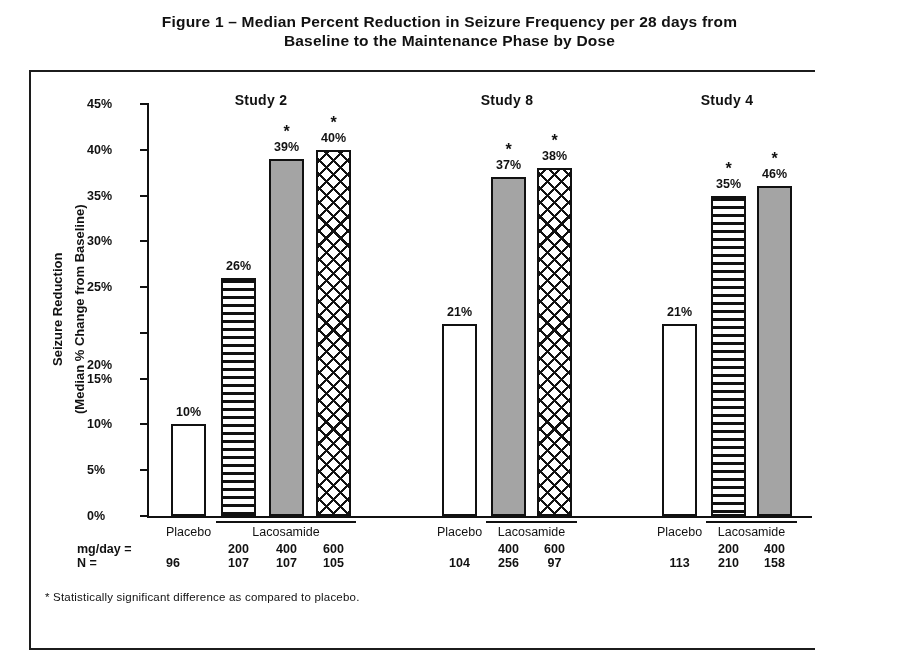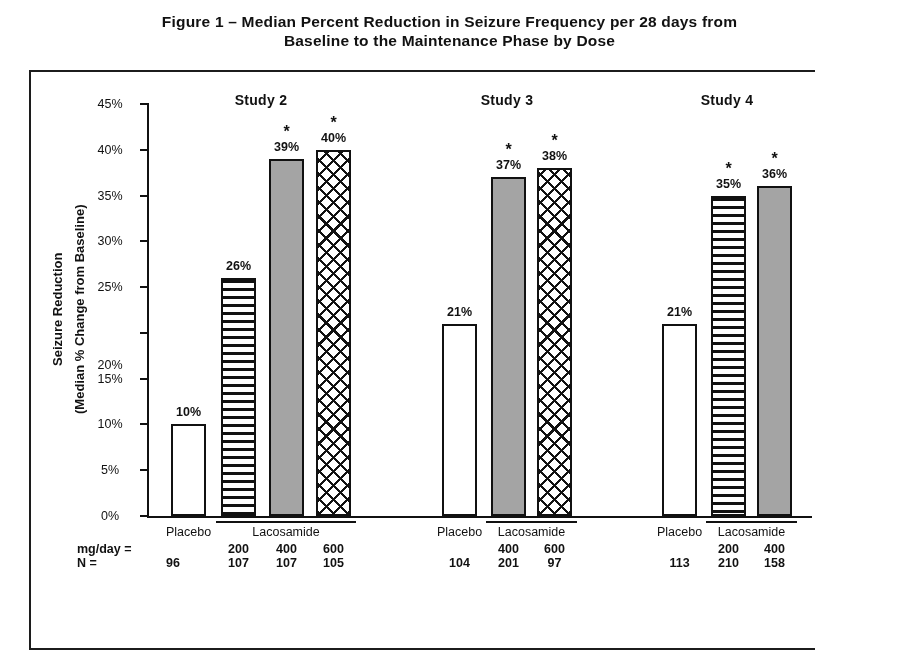--- a/index.html
+++ b/index.html
@@ -13,21 +13,21 @@
   }
   .figure-box{
     position:absolute;left:29px;top:70px;width:854px;height:576px;
     border:2px solid #1c1c1c;background:#fff;
   }
   
   #chart-layer{position:absolute;left:0;top:0;width:100%;height:100%;}
   .yaxis-line{position:absolute;left:116px;top:31px;width:2px;height:415px;background:#111;}
   .xaxis-line{position:absolute;left:118px;top:444px;width:663px;height:2px;background:#111;}
   .ytick{position:absolute;left:109px;width:9px;height:2px;background:#111;}
-  .ytick-label{position:absolute;left:56px;width:46px;text-align:center;font-size:12.5px;font-weight:400;height:14px;line-height:14px;}
+  .ytick-label{position:absolute;left:56px;width:46px;text-align:left;font-size:12.5px;font-weight:700;height:14px;line-height:14px;}
   .ylab{position:absolute;top:30px;height:414px;width:20px;display:flex;align-items:center;justify-content:center;
         writing-mode:vertical-rl;transform:rotate(180deg);font-size:13px;font-weight:700;white-space:nowrap;}
   .study-title{position:absolute;top:20px;transform:translateX(-50%);font-size:14px;font-weight:600;letter-spacing:.3px;white-space:nowrap;}
   .bar{position:absolute;width:35px;border:2px solid #111;box-sizing:border-box;}
   .p-white{background:#ffffff;}
   .p-gray{background:#a4a4a4;}
   .p-hstripes{background:repeating-linear-gradient(180deg,#111 0px,#111 2.6px,#fff 2.6px,#fff 8px);}
   .p-crosshatch{background-color:#fff;
     background-image:repeating-linear-gradient(45deg,#111 0,#111 2.2px,transparent 2.2px,transparent 10px),
                      repeating-linear-gradient(-45deg,#111 0,#111 2.2px,transparent 2.2px,transparent 10px);}
@@ -49,20 +49,21 @@
   </div>
 
   <div class="figure-box">
     <div id="chart-layer">
       <div class="ylab" style="left:16px">Seizure Reduction</div>
       <div class="ylab" style="left:38px">(Median % Change from Baseline)</div>
       <div class="yaxis-line"></div>
       <div class="xaxis-line"></div>
       <div class="row-label" style="top:470px">mg/day =</div>
       <div class="row-label" style="top:484px">N =</div>
+      <div class="footnote">* Statistically significant difference as compared to placebo.</div>
 
     <div class="ytick" style="top: 31px;"></div>
         <div class="ytick-label" style="top: 25px;">45%</div>
         <div class="ytick" style="top: 76.7778px;"></div>
         <div class="ytick-label" style="top: 70.7778px;">40%</div>
         <div class="ytick" style="top: 122.556px;"></div>
         <div class="ytick-label" style="top: 116.556px;">35%</div>
         <div class="ytick" style="top: 168.333px;"></div>
         <div class="ytick-label" style="top: 162.333px;">30%</div>
         <div class="ytick" style="top: 214.111px;"></div>
@@ -91,48 +92,48 @@
         <div class="num" style="left: 255.5px; top: 470px;">400</div>
         <div class="num" style="left: 255.5px; top: 484px;">107</div>
         <div class="bar p-crosshatch" style="left: 285px; top: 78px; height: 366px;"></div>
         <div class="bar-label" style="left: 302.5px; top: 59px;">40%</div>
         <div class="sig" style="left: 302.5px; top: 42px;">*</div>
         <div class="num" style="left: 302.5px; top: 470px;">600</div>
         <div class="num" style="left: 302.5px; top: 484px;">105</div>
         <div class="arm-label" style="left: 157.5px;">Placebo</div>
         <div class="overline" style="left: 185px; width: 140px;"></div>
         <div class="arm-label" style="left: 255px;">Lacosamide</div>
-        <div class="study-title" style="left: 476px;">Study 3</div>
+        <div class="study-title" style="left: 476px;">Study 8</div>
         <div class="bar p-white" style="left: 411px; top: 252px; height: 192px;"></div>
         <div class="bar-label" style="left: 428.5px; top: 233px;">21%</div>
         <div class="num" style="left: 428.5px; top: 484px;">104</div>
         <div class="bar p-gray" style="left: 460px; top: 105px; height: 339px;"></div>
         <div class="bar-label" style="left: 477.5px; top: 86px;">37%</div>
         <div class="sig" style="left: 477.5px; top: 69px;">*</div>
         <div class="num" style="left: 477.5px; top: 470px;">400</div>
-        <div class="num" style="left: 477.5px; top: 484px;">201</div>
+        <div class="num" style="left: 477.5px; top: 484px;">256</div>
         <div class="bar p-crosshatch" style="left: 506px; top: 96px; height: 348px;"></div>
         <div class="bar-label" style="left: 523.5px; top: 77px;">38%</div>
         <div class="sig" style="left: 523.5px; top: 60px;">*</div>
         <div class="num" style="left: 523.5px; top: 470px;">600</div>
         <div class="num" style="left: 523.5px; top: 484px;">97</div>
         <div class="arm-label" style="left: 428.5px;">Placebo</div>
         <div class="overline" style="left: 455px; width: 91px;"></div>
         <div class="arm-label" style="left: 500.5px;">Lacosamide</div>
         <div class="study-title" style="left: 696px;">Study 4</div>
         <div class="bar p-white" style="left: 631px; top: 252px; height: 192px;"></div>
         <div class="bar-label" style="left: 648.5px; top: 233px;">21%</div>
         <div class="num" style="left: 648.5px; top: 484px;">113</div>
         <div class="bar p-hstripes" style="left: 680px; top: 124px; height: 320px;"></div>
         <div class="bar-label" style="left: 697.5px; top: 105px;">35%</div>
         <div class="sig" style="left: 697.5px; top: 88px;">*</div>
         <div class="num" style="left: 697.5px; top: 470px;">200</div>
         <div class="num" style="left: 697.5px; top: 484px;">210</div>
         <div class="bar p-gray" style="left: 726px; top: 114px; height: 330px;"></div>
-        <div class="bar-label" style="left: 743.5px; top: 95px;">36%</div>
+        <div class="bar-label" style="left: 743.5px; top: 95px;">46%</div>
         <div class="sig" style="left: 743.5px; top: 78px;">*</div>
         <div class="num" style="left: 743.5px; top: 470px;">400</div>
         <div class="num" style="left: 743.5px; top: 484px;">158</div>
         <div class="arm-label" style="left: 648.5px;">Placebo</div>
         <div class="overline" style="left: 675px; width: 91px;"></div>
         <div class="arm-label" style="left: 720.5px;">Lacosamide</div>
       </div>
   </div>
 </div>
 

